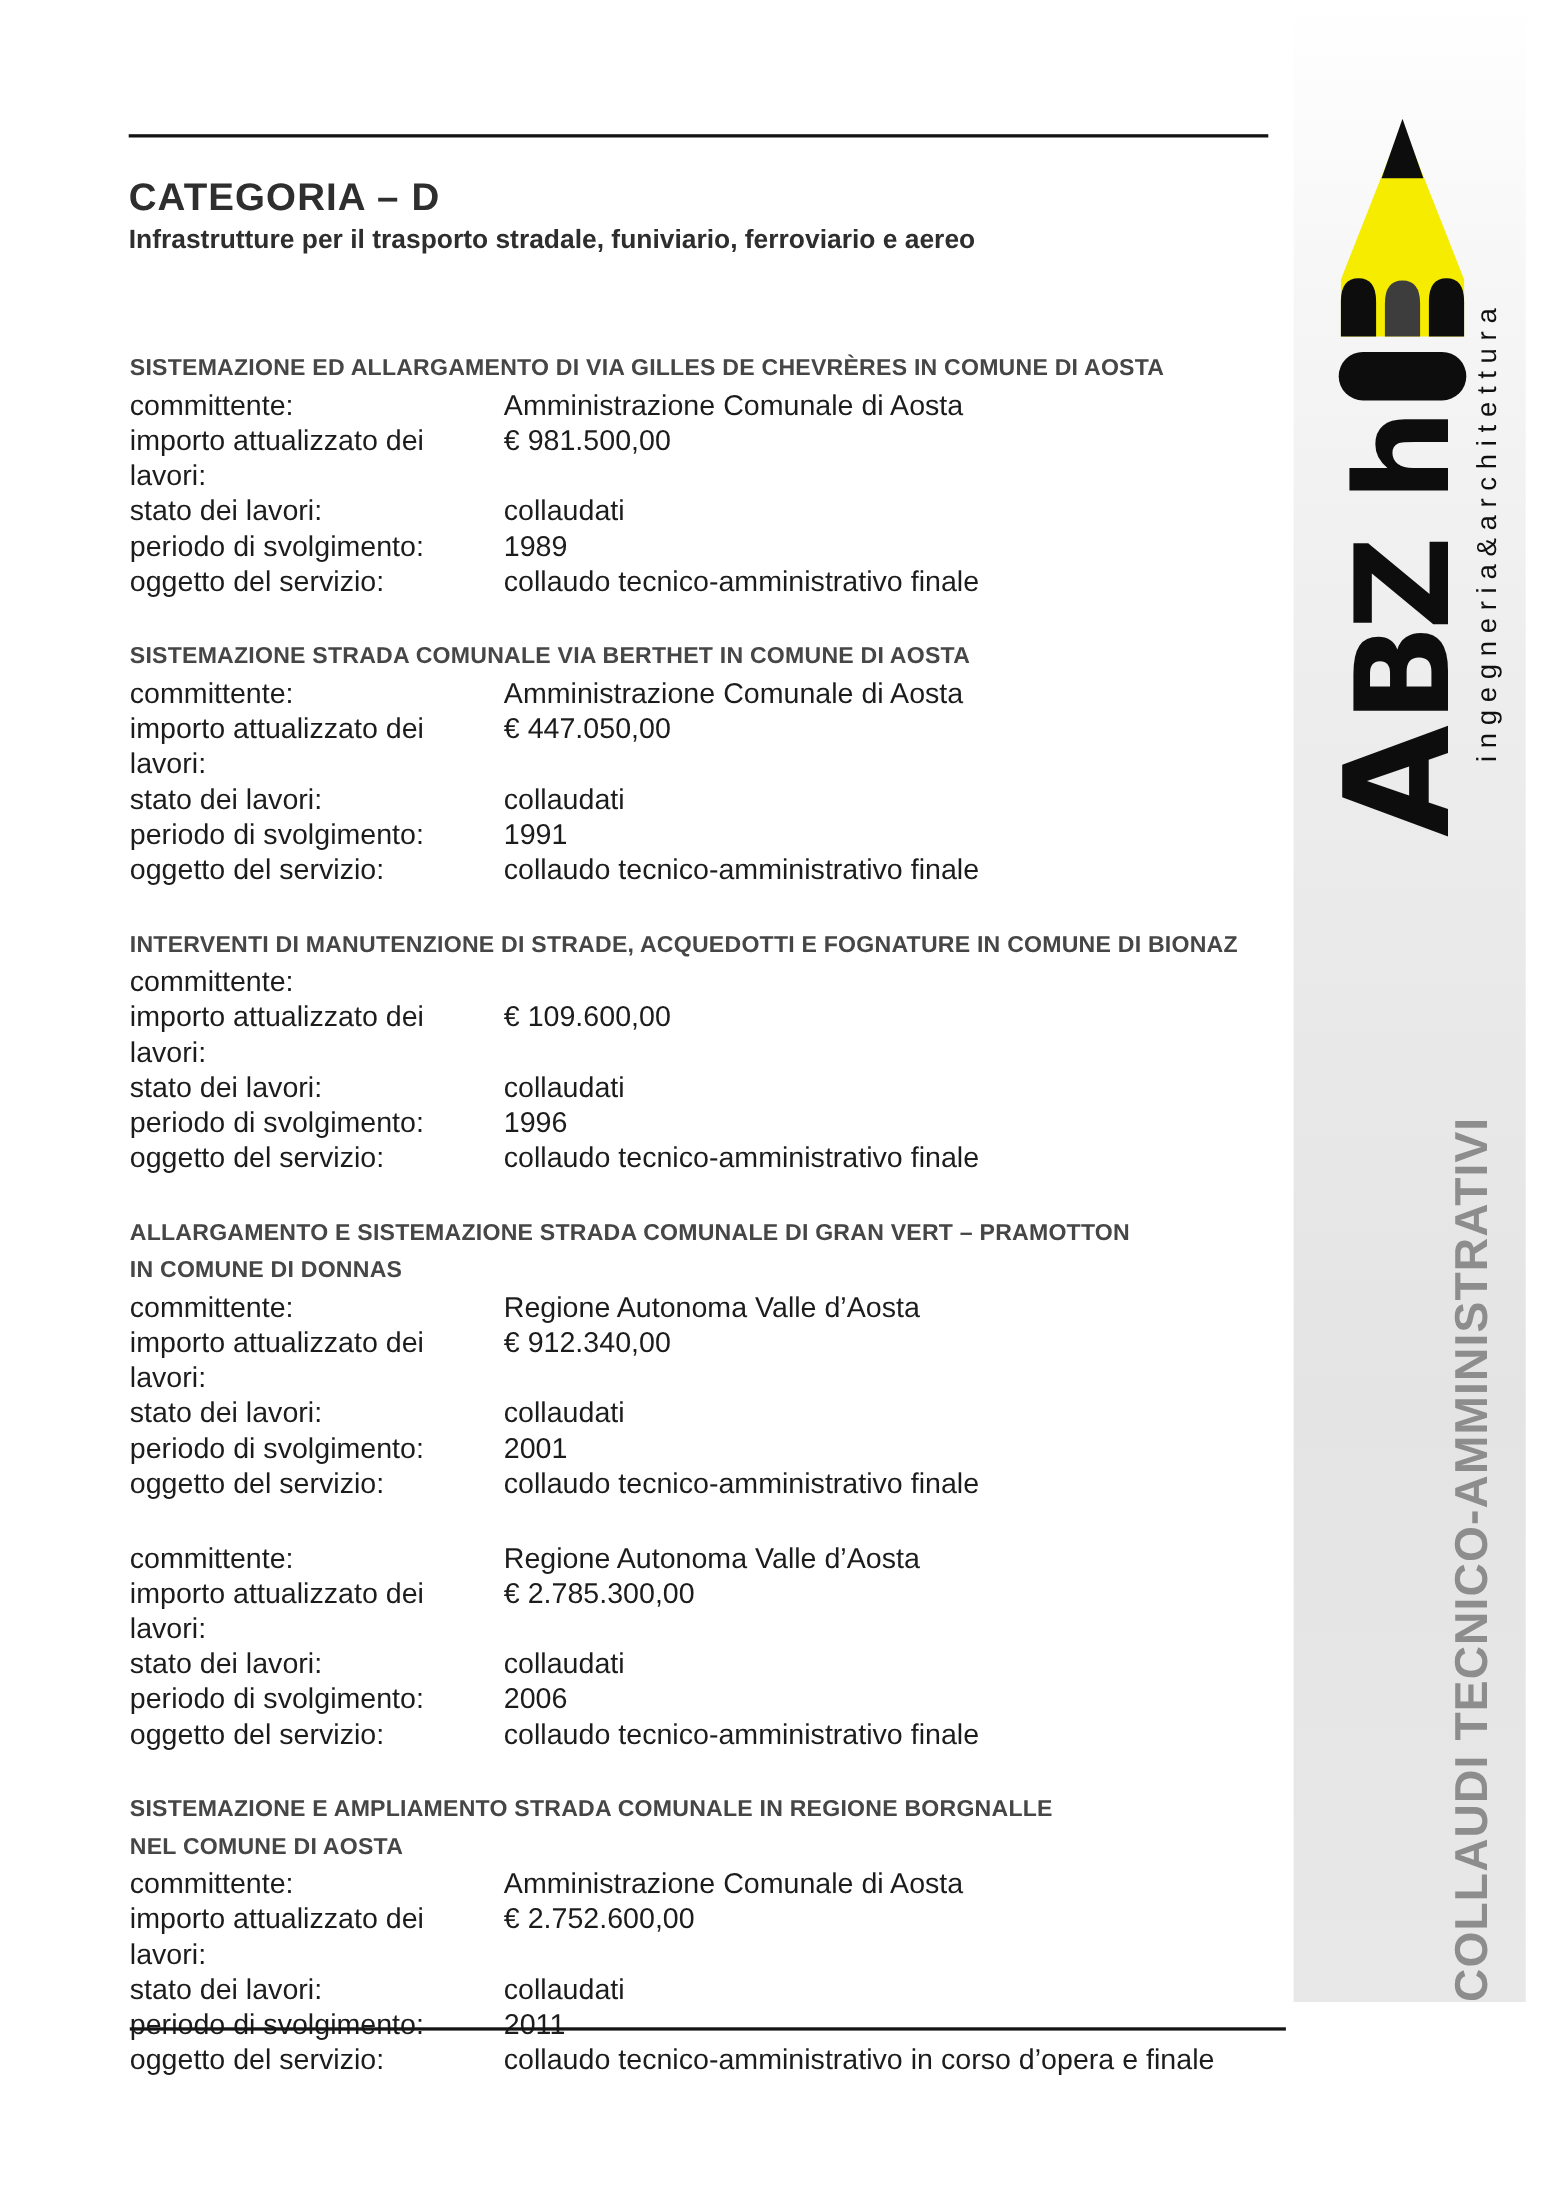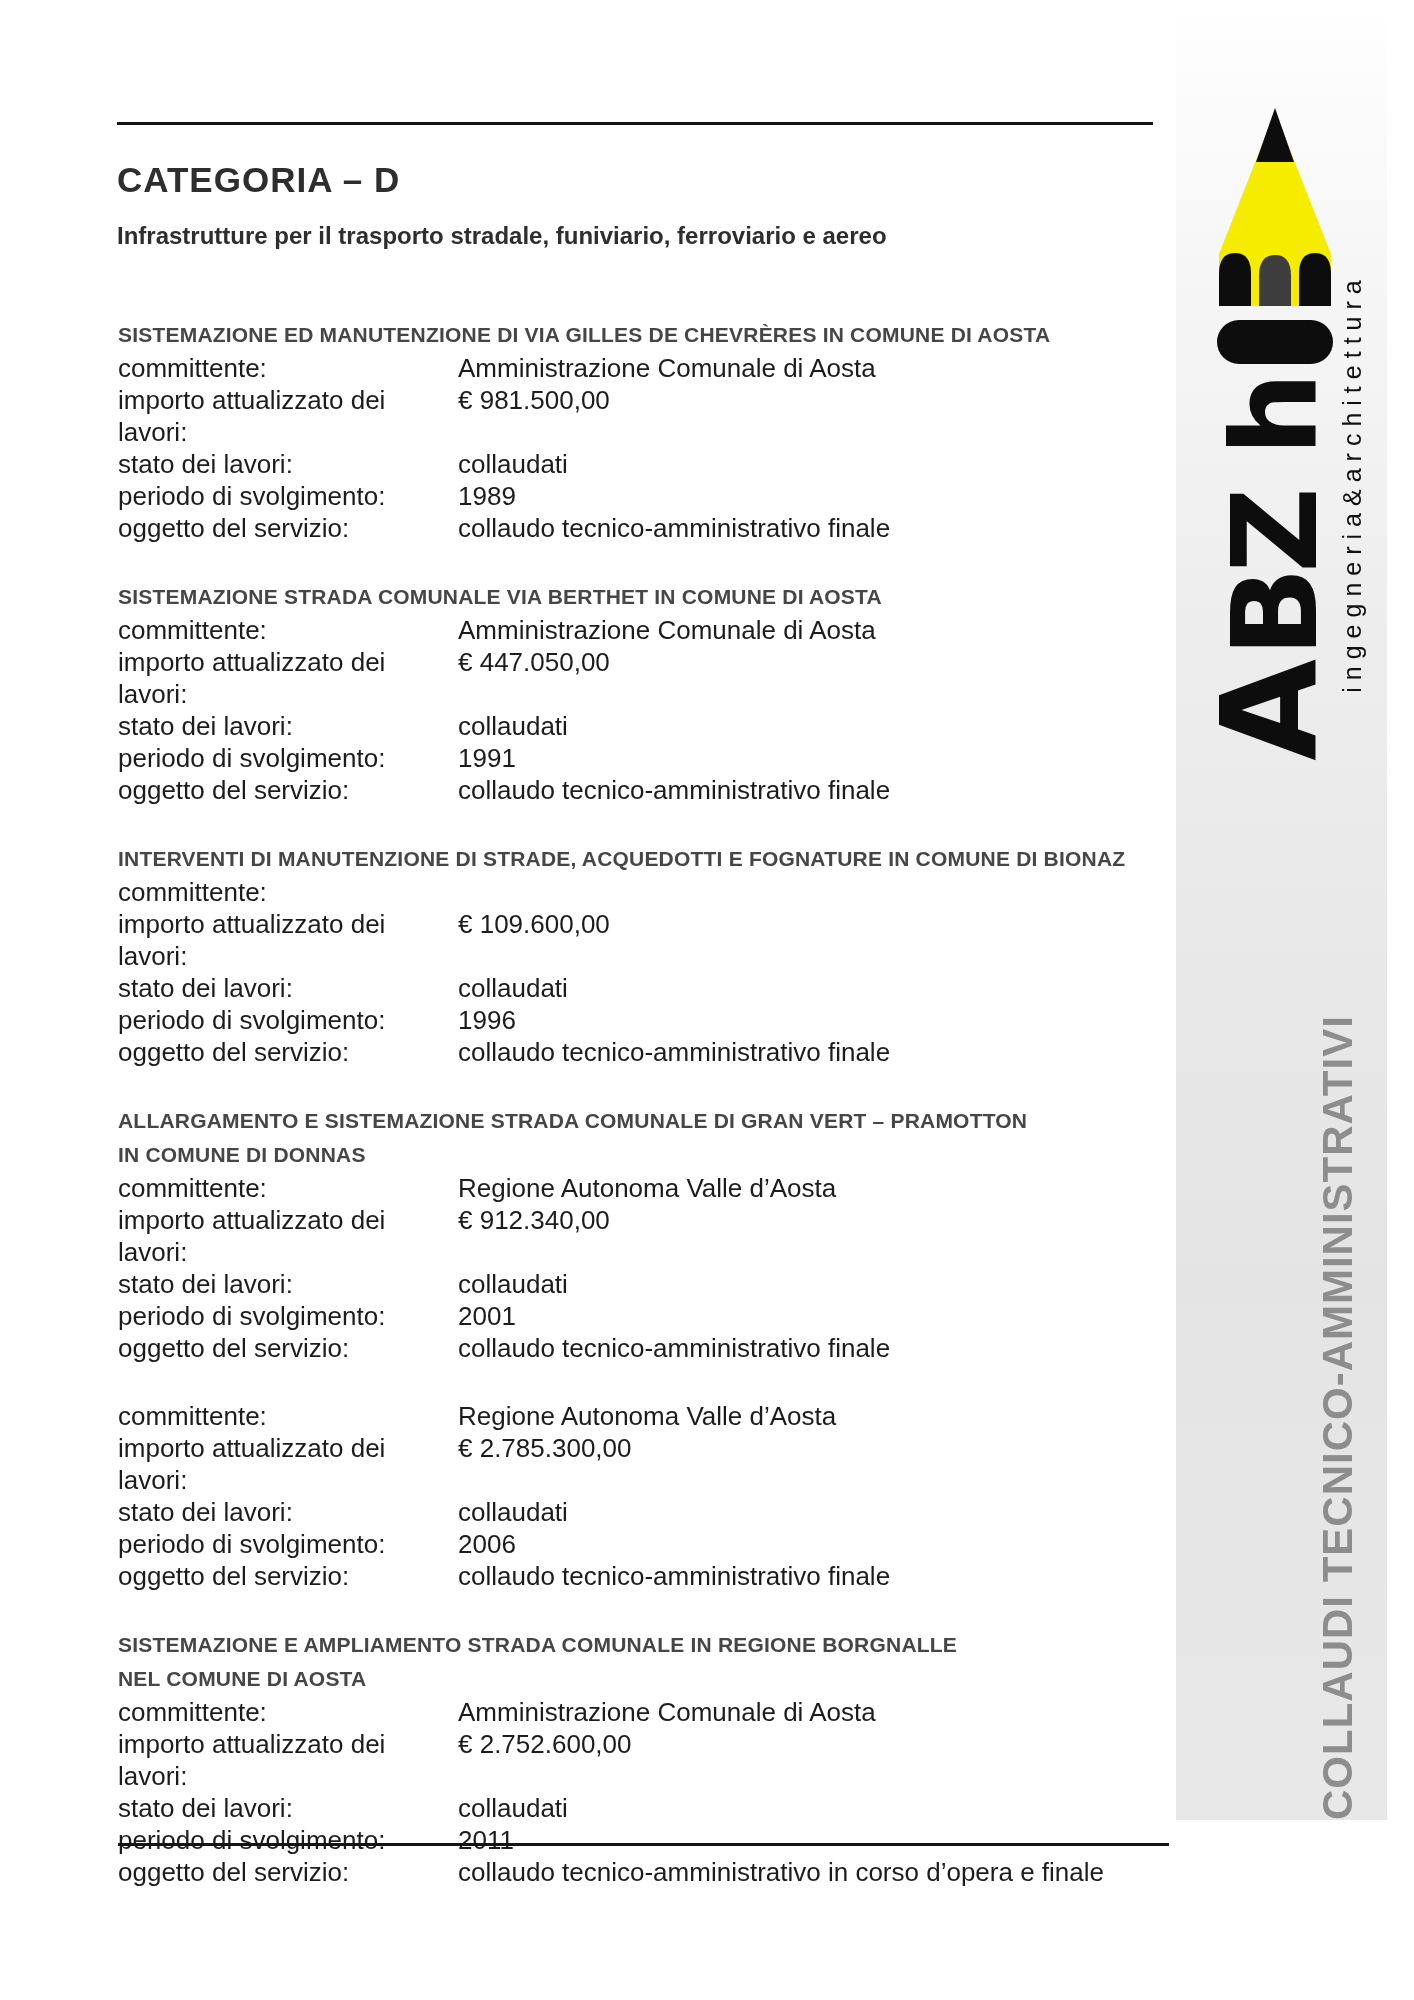--- a/index.html
+++ b/index.html
@@ -15,21 +15,21 @@
   .rule.bottom{left:118px;top:1843px;width:1051px;}
 
   .doc-header{
     position:absolute;left:117px;top:160px;width:1036px;
     text-align:left;color:var(--header_ink,#2e2e2e);
   }
   .doc-header .title{
     font-size:35px;font-weight:bold;letter-spacing:1px;margin:0;
   }
   .doc-header .subtitle{
-    font-size:24px;font-weight:bold;margin:22px 0 0 0;
+    font-size:24px;font-weight:bold;margin:4px 0 0 0;
   }
 
   .entries{
     position:absolute;left:118px;top:318px;width:1048px;
   }
   .entry{margin:0 0 36px 0;}
   .entry-title{
     font-size:21px;font-weight:bold;line-height:34px;
     color:var(--title_gray,#464646);
     white-space:pre-line;
@@ -74,21 +74,21 @@
   <div class="rule top"></div>
 
   <header class="doc-header">
     <h1 class="title">CATEGORIA – D</h1>
     <h2 class="subtitle">Infrastrutture per il trasporto stradale, funiviario, ferroviario e aereo</h2>
   </header>
 
   <main class="entries">
 
     <section class="entry">
-      <div class="entry-title">SISTEMAZIONE ED MANUTENZIONE DI VIA GILLES DE CHEVRÈRES IN COMUNE DI AOSTA</div>
+      <div class="entry-title">SISTEMAZIONE ED ALLARGAMENTO DI VIA GILLES DE CHEVRÈRES IN COMUNE DI AOSTA</div>
       <div class="row">
         <span class="label">committente:</span>
         <span class="value">Amministrazione Comunale di Aosta</span>
       </div>
       <div class="row">
         <span class="label">importo attualizzato dei lavori:</span>
         <span class="value">€ 981.500,00</span>
       </div>
       <div class="row">
         <span class="label">stato dei lavori:</span>

